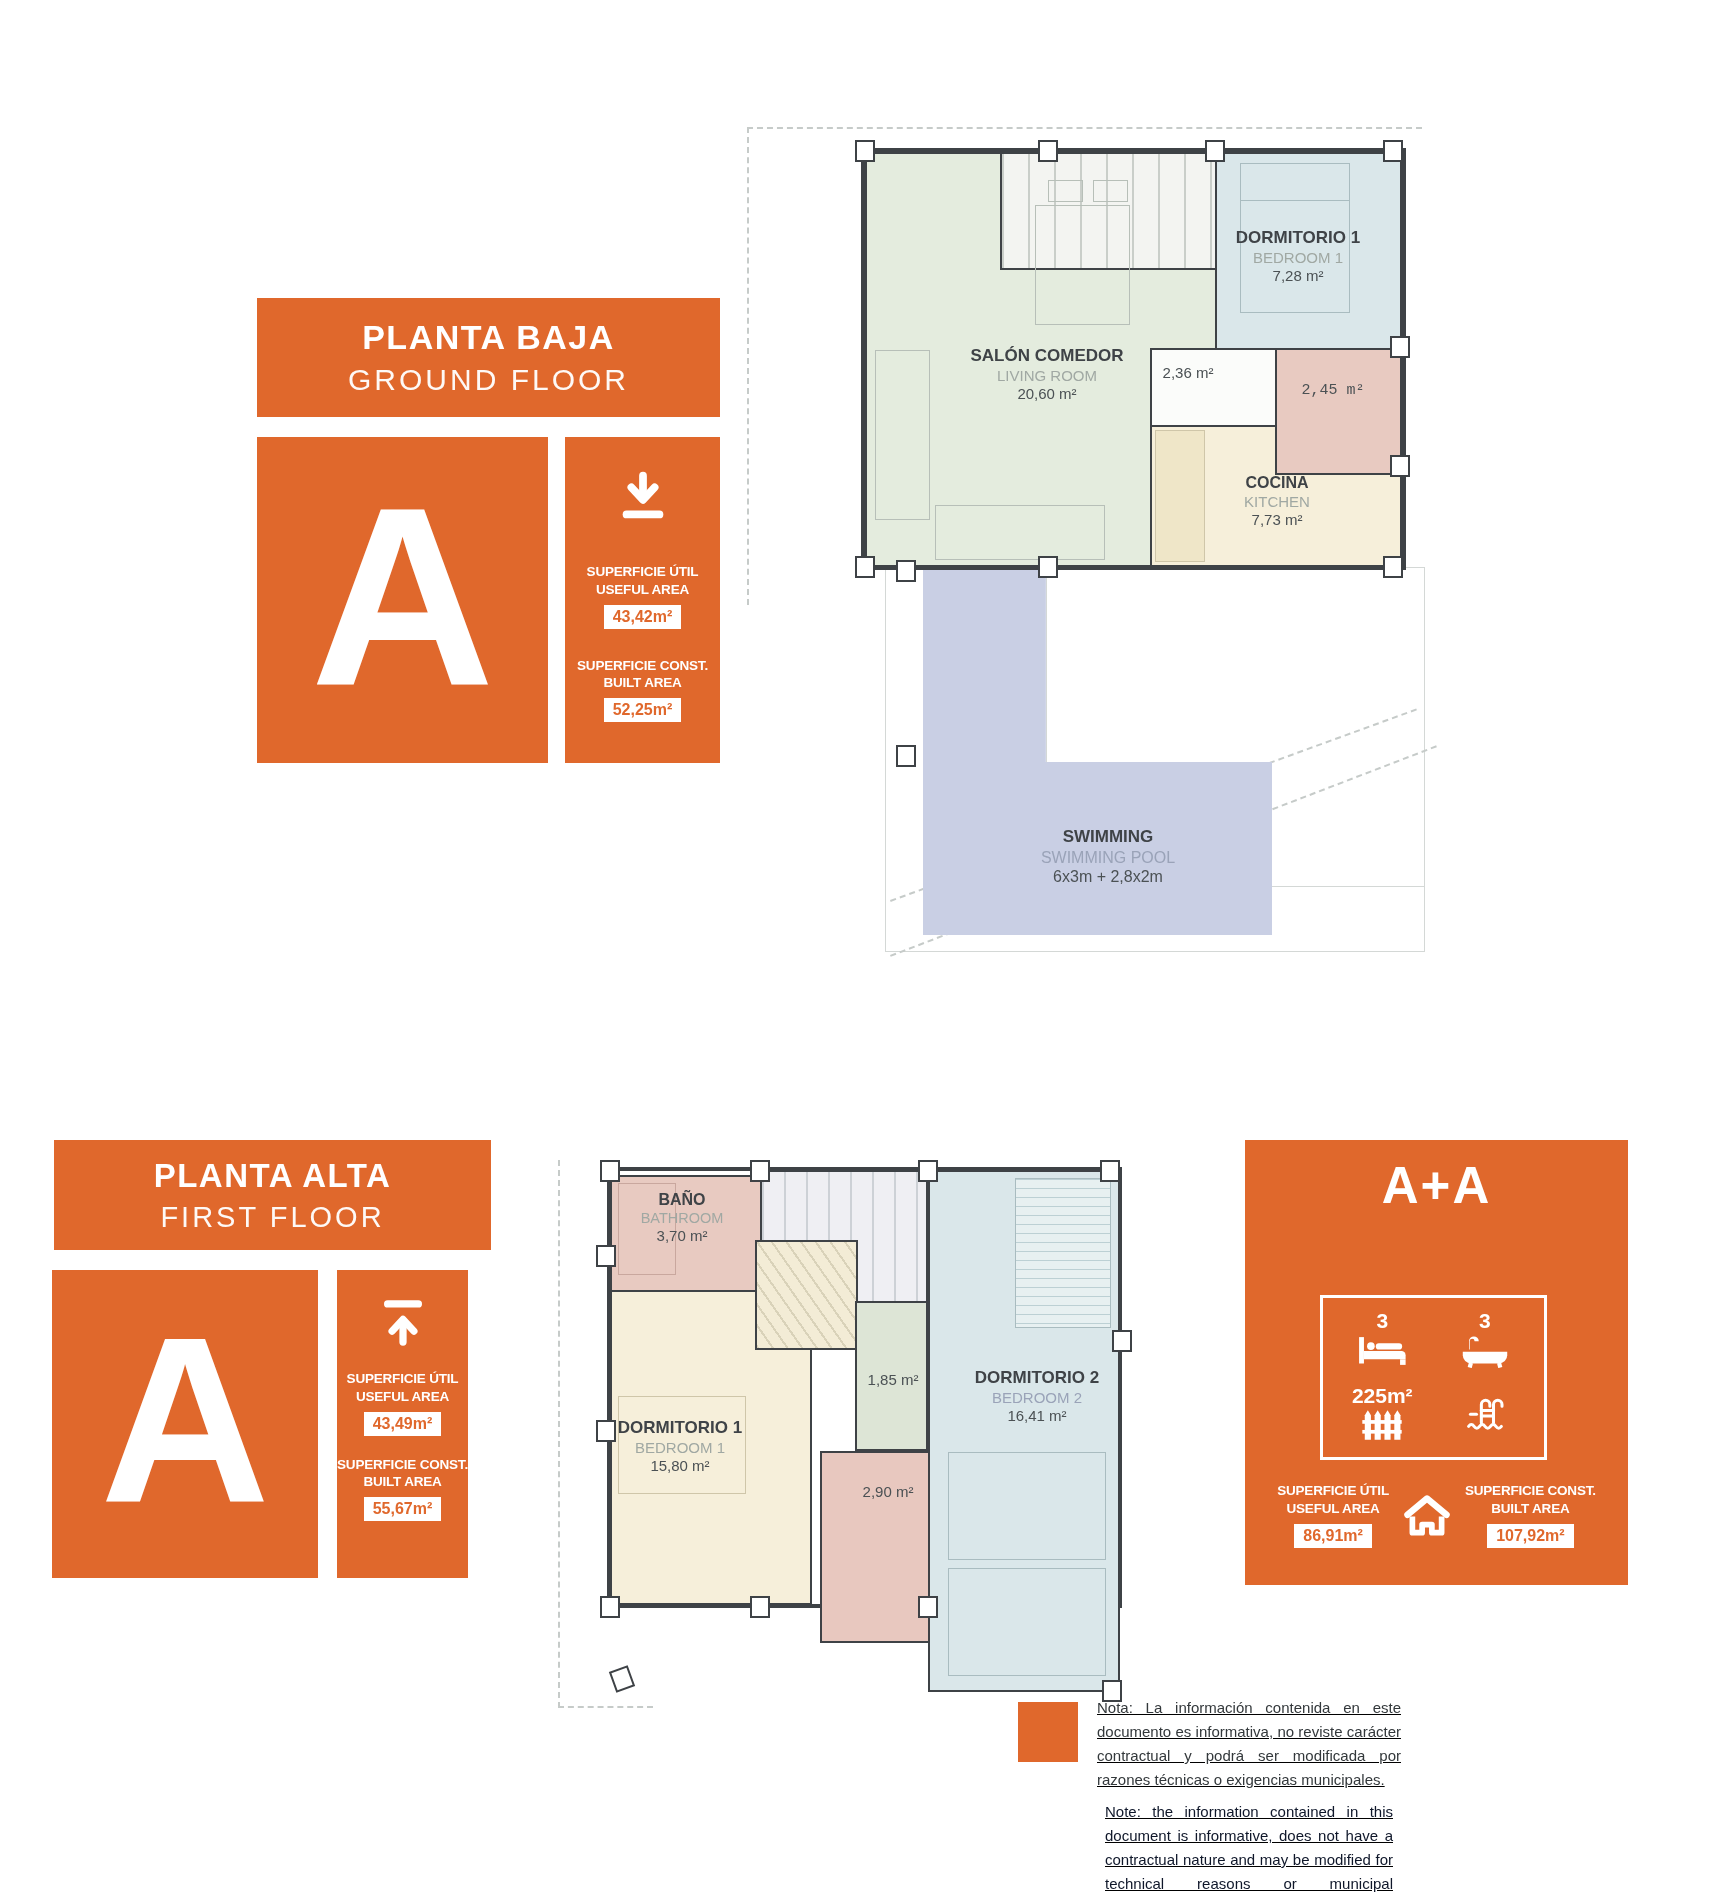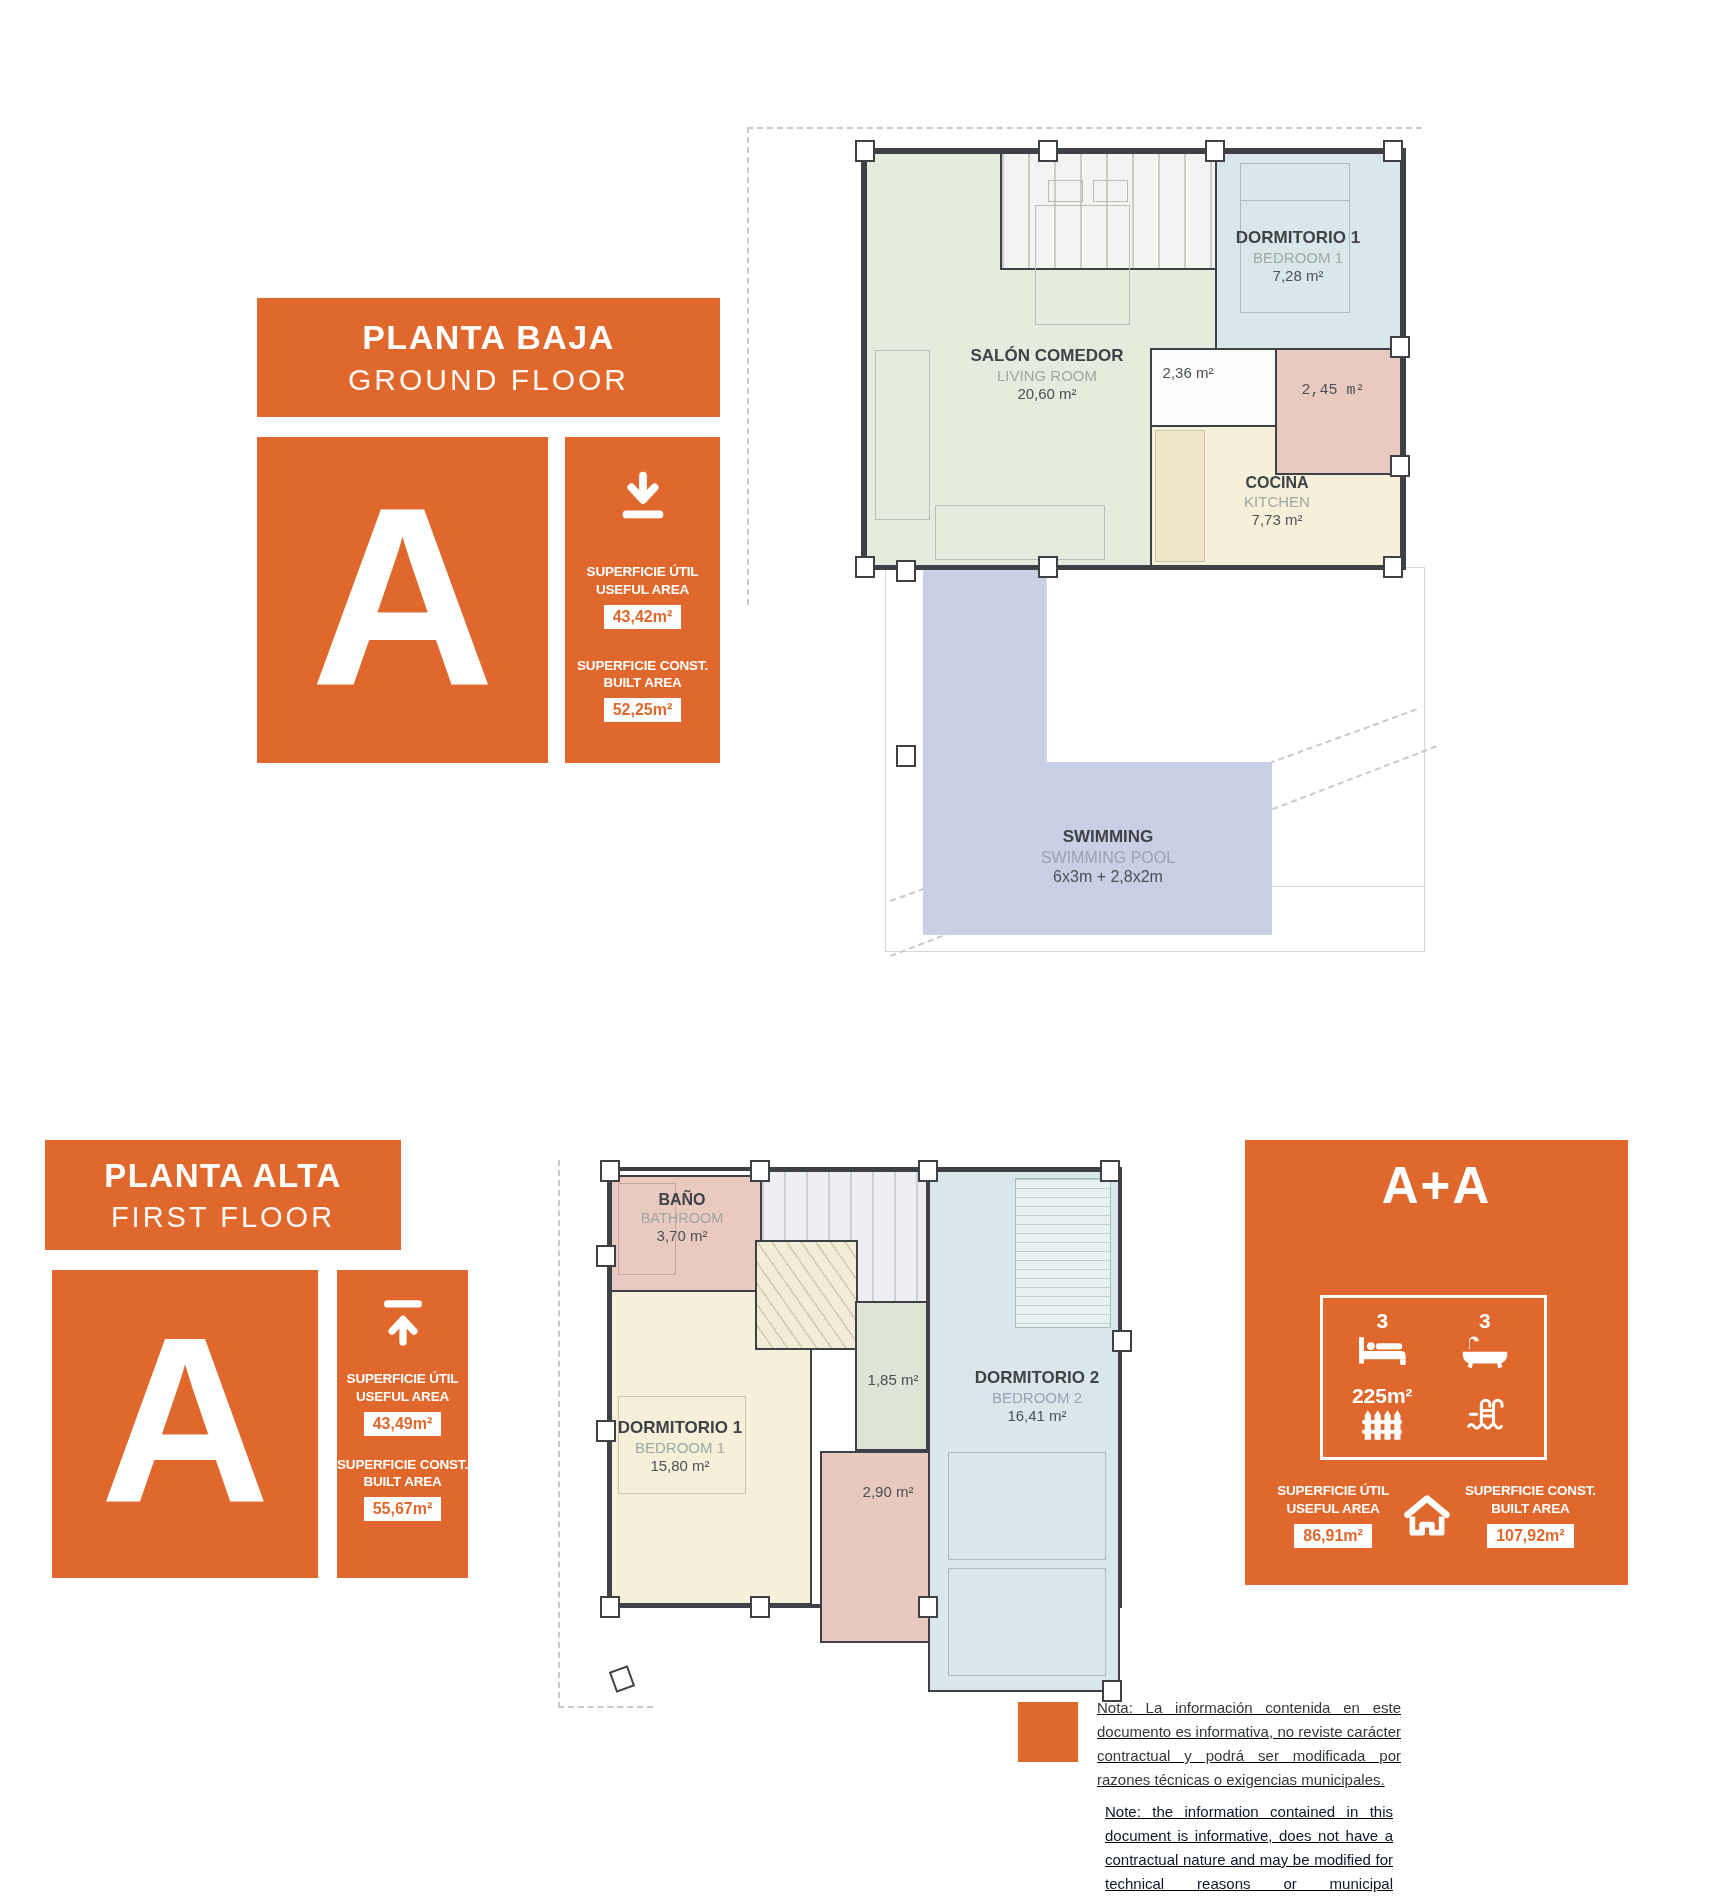--- a/index.html
+++ b/index.html
@@ -136,21 +136,21 @@
   <div class="rname2">COCINA</div>
   <div class="rsub">KITCHEN</div>
   <div class="rarea">7,73 m²</div>
 </div>
 <div class="rlbl" style="left:1108px;top:827px;">
   <div class="rname">SWIMMING</div>
   <div class="rsubb" style="font-size:16px;">SWIMMING POOL</div>
   <div class="rarea" style="font-size:16px;">6x3m + 2,8x2m</div>
 </div>
 
-<div class="panel ph" style="left:45px;top:1140px;width:356px;height:110px;">
+<div class="panel ph" style="left:54px;top:1140px;width:437px;height:110px;">
   <div class="ph-title" style="font-size:33px;">PLANTA ALTA</div>
   <div class="ph-sub" style="font-size:29px;">FIRST FLOOR</div>
 </div>
 
 <div class="panel" style="left:52px;top:1270px;width:266px;height:308px;">
   <div class="bigA" style="font-size:235px;line-height:300px;">A</div>
 </div>
 
 <div class="panel pcol" style="left:337px;top:1270px;width:131px;height:308px;padding-top:24px;">
   <span>

